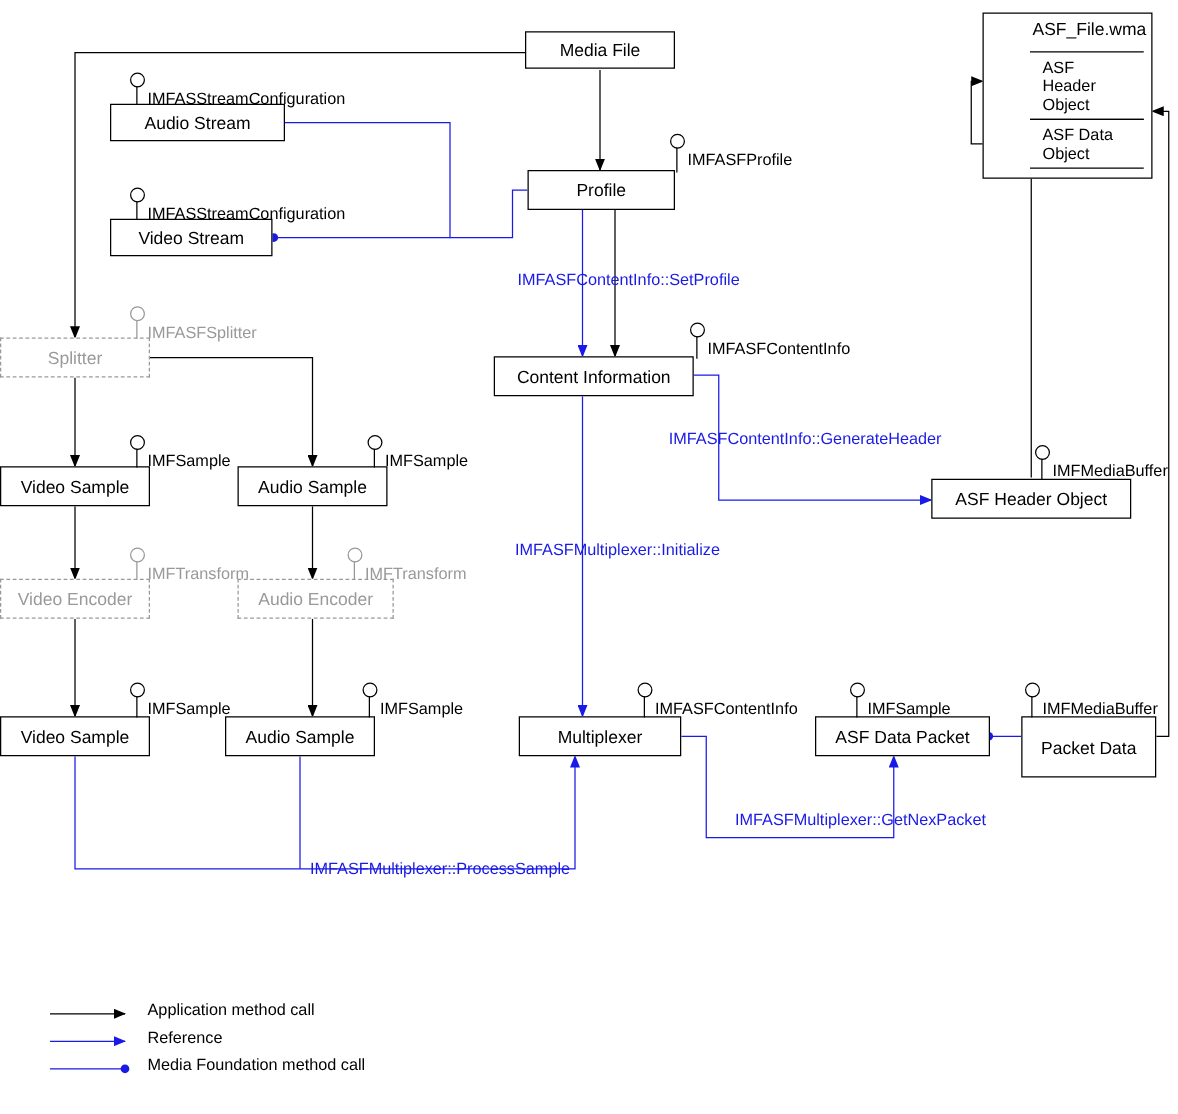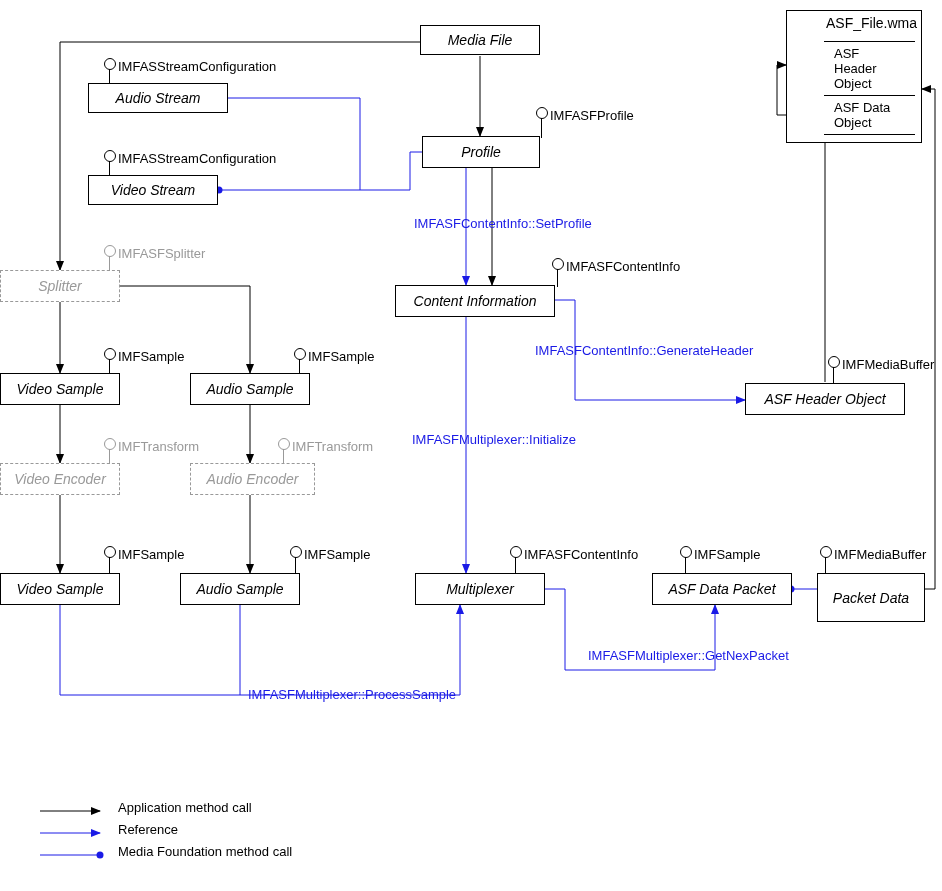--- a/index.html
+++ b/index.html
@@ -23,21 +23,20 @@
     position: absolute;
     border: 1px solid #000;
     background: #fff;
     display: flex;
     align-items: center;
     justify-content: center;
     font-size: 14px;
     box-sizing: border-box;
     padding: 4px 6px;
     text-align: center;
-    font-style: italic;
   }
   .box.dashed {
     border: 1px dashed #999;
     color: #999;
   }
   .lollipop {
     position: absolute;
     font-size: 13px;
     color: #000;
   }
@@ -63,21 +62,21 @@
     background: #000;
     left: 5px;
     top: 14px;
   }
   .lollipop.grey .stem {
     background: #999;
   }
   .lollipop .label {
     position: absolute;
     left: 14px;
-    top: 4px;
+    top: 16px;
     white-space: nowrap;
   }
   .method-label {
     position: absolute;
     font-size: 13px;
     color: #1A1AE6;
     white-space: nowrap;
   }
   .legend {
     position: absolute;

